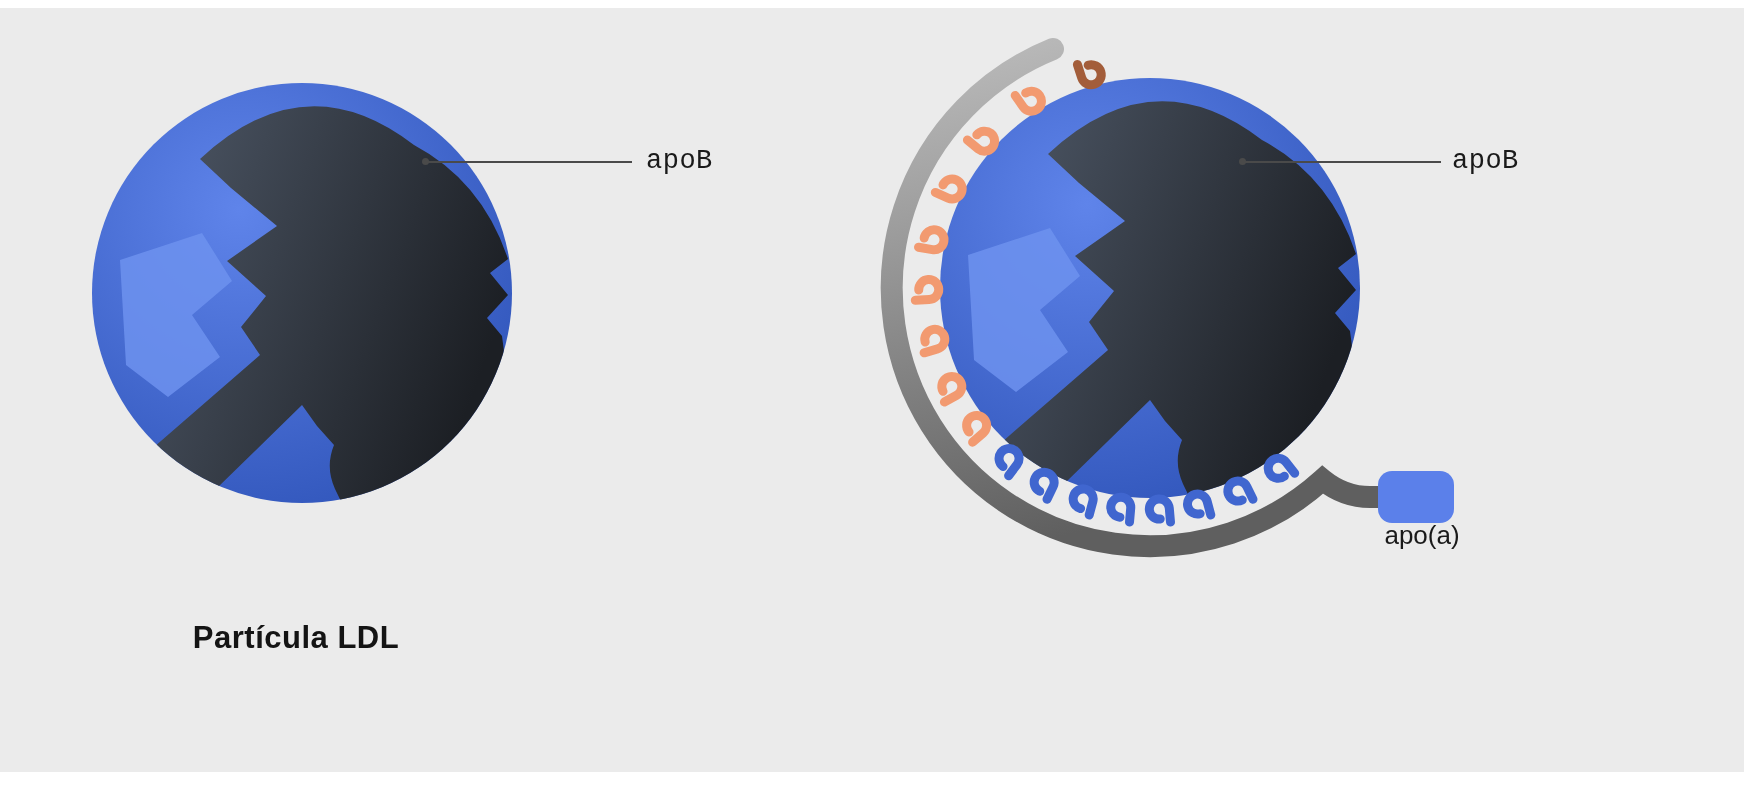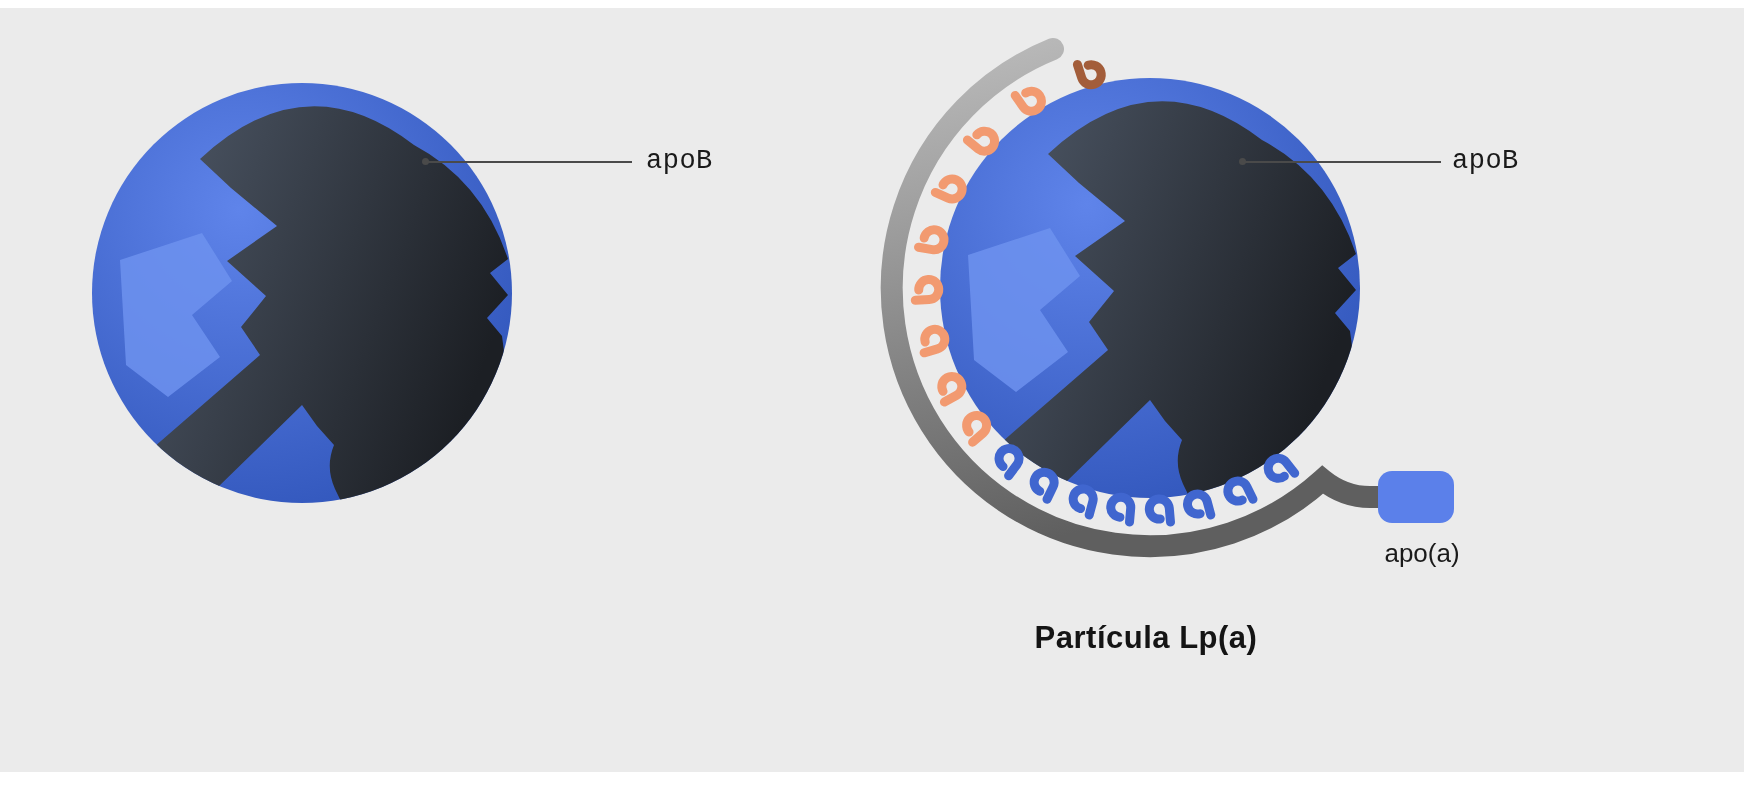--- a/index.html
+++ b/index.html
@@ -95,20 +95,21 @@
     </defs>
     <g>
       <use href="#particleShape"></use>
     </g>
   </svg>
 
   <div class="callout-dot" style="left:422px; top:158px;"></div>
   <div class="callout-line" style="left:428px; top:161px; width:204px;"></div>
   <div class="callout-label" style="left:646px; top:146px;">apoB</div>
 
+  <div class="particle-title" style="left:71px; top:620px;">Partícula LDL</div>
 
   <svg class="illus" style="left:870px; top:15px;" width="600" height="610" viewBox="0 0 600 610">
 
     <path class="tail-stroke" d="M 183 34 A 258 258 0 1 0 452.6 464.7 Q 474 482 500 482 L 536 482"></path>
 
     <g transform="translate(58,45)">
       <use href="#particleShape"></use>
     </g>
 
     <g>
@@ -131,16 +132,15 @@
       <use href="#kringle" class="k-blue" transform="translate(424.7,458.2) rotate(142)"></use>
     </g>
 
     <rect class="apoa-box-fill" x="508" y="456" width="76" height="52" rx="14"></rect>
   </svg>
 
   <div class="callout-dot" style="left:1239px; top:158px;"></div>
   <div class="callout-line" style="left:1245px; top:161px; width:196px;"></div>
   <div class="callout-label" style="left:1452px; top:146px;">apoB</div>
 
-  <div class="apoa-label" style="left:1352px; top:538px;">apo(a)</div>
+  <div class="apoa-label" style="left:1352px; top:520px;">apo(a)</div>
 
-  <div class="particle-title" style="left:921px; top:620px;">Partícula Lp(a)</div>
 </div>
 
 </body></html>

